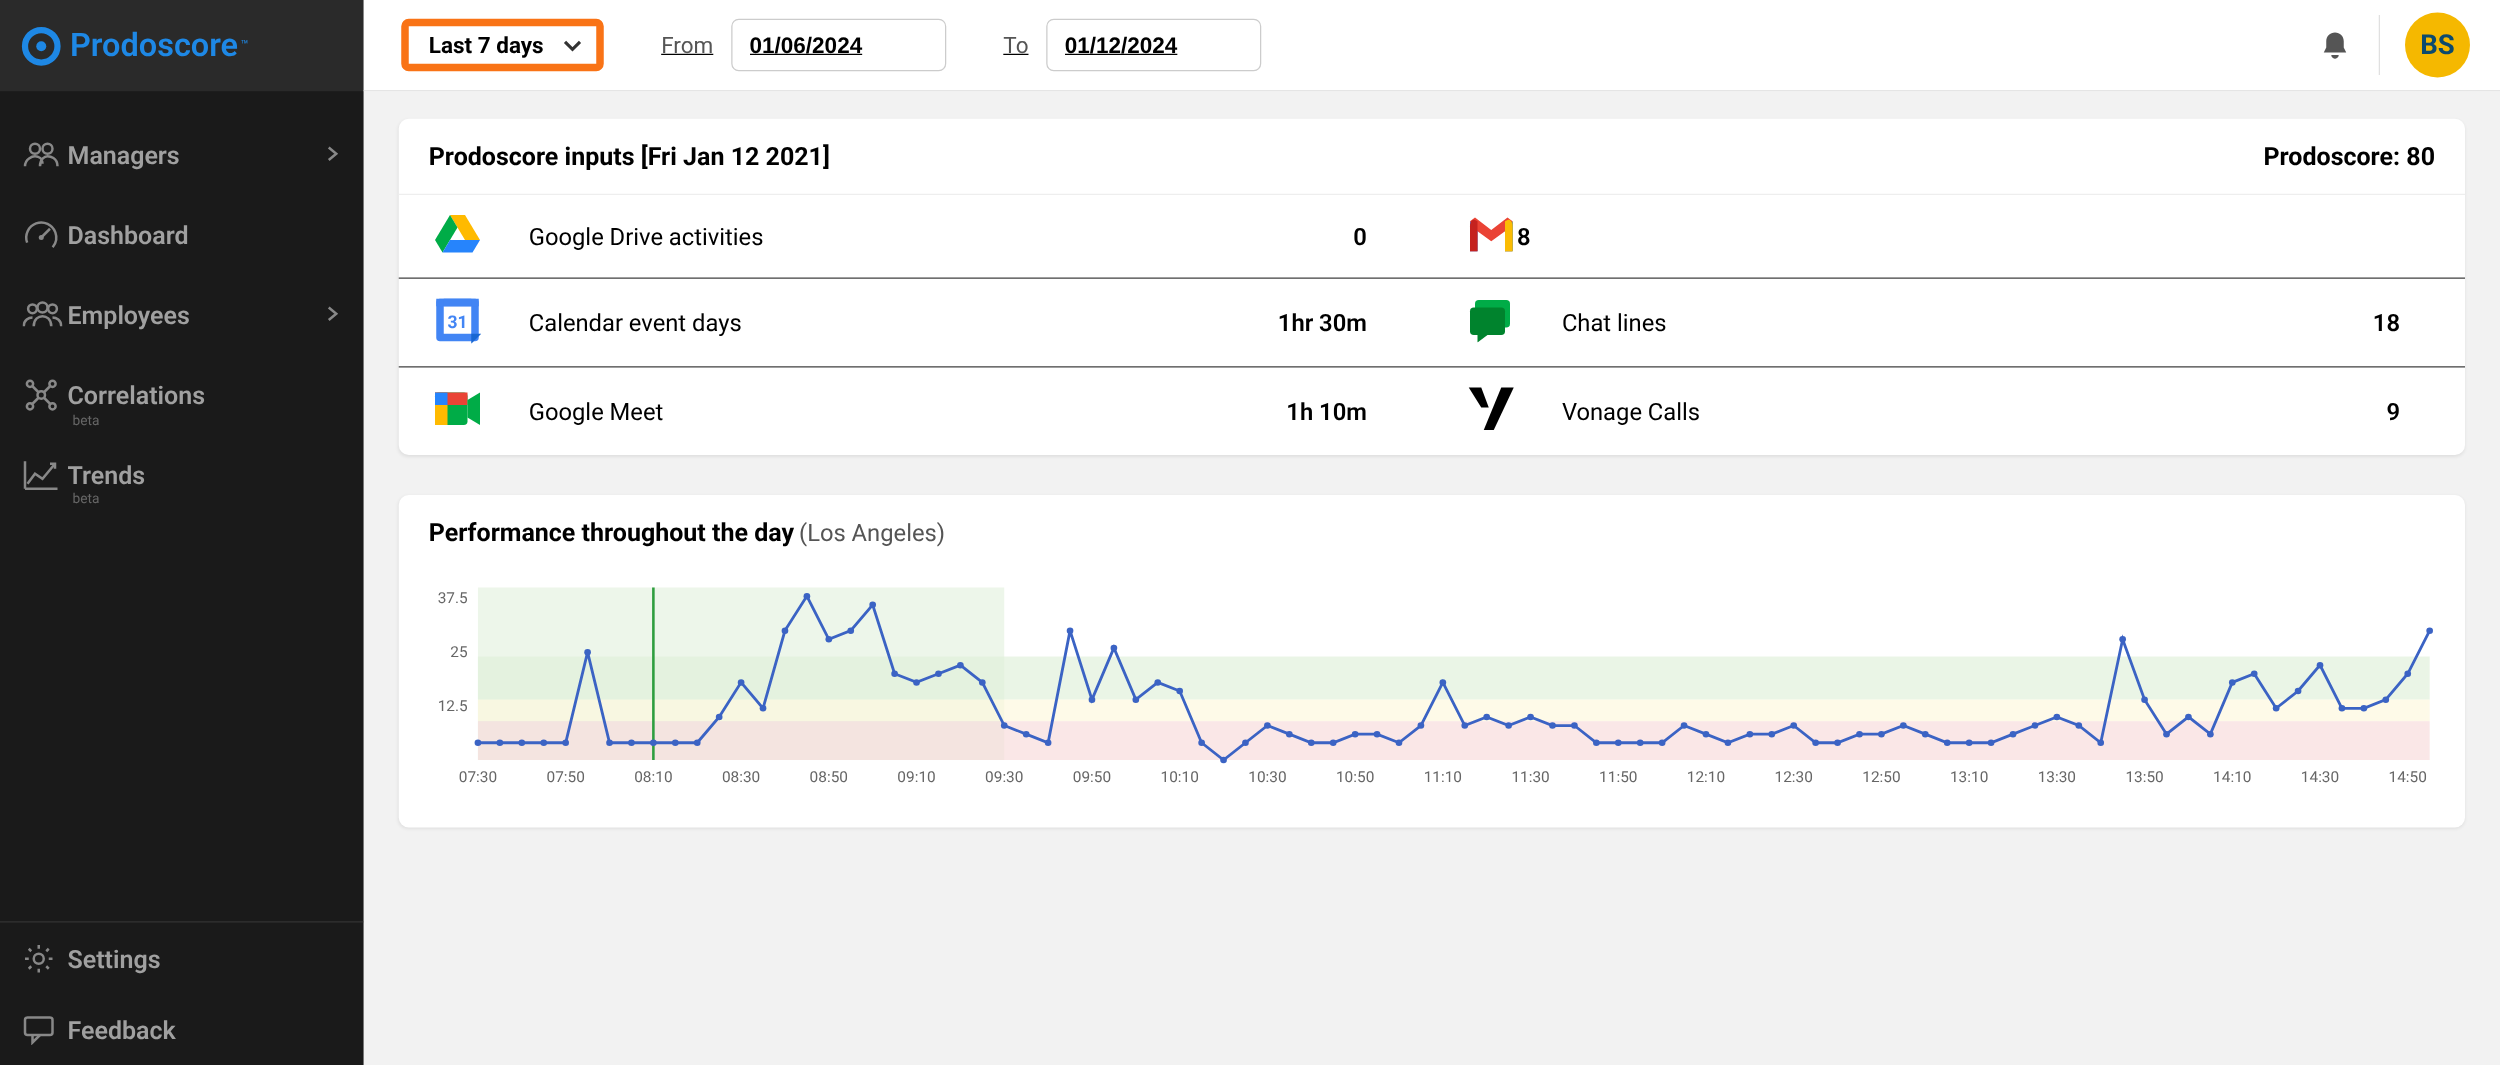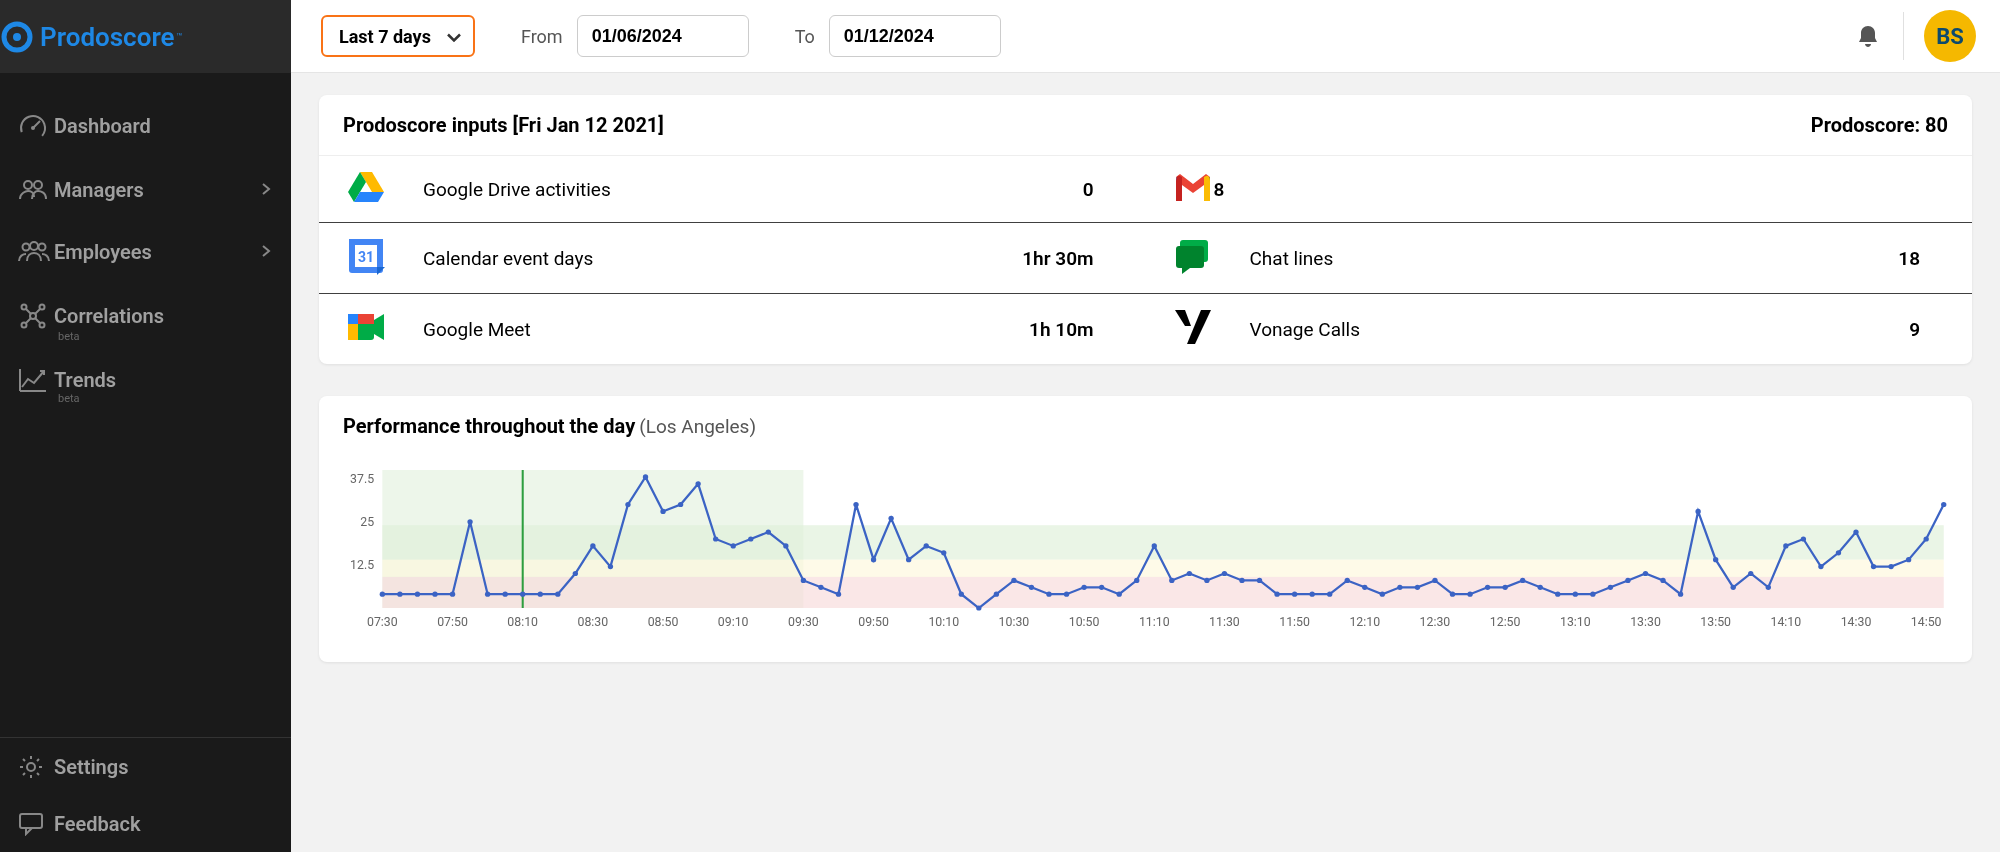--- a/index.html
+++ b/index.html
@@ -18,20 +18,21 @@
   background: #1a1a1a;
   color: #999;
   display: flex;
   flex-direction: column;
 }
 .logo-area {
   height: 73px;
   background: #2a2a2a;
   display: flex;
   align-items: center;
+  padding-left: 16px;
 }
 .logo-area svg { flex-shrink: 0; }
 .logo-text {
   color: #1e88e5;
   font-size: 26px;
   font-weight: 600;
   margin-left: 6px;
 }
 .logo-tm {
   color: #1e88e5;
@@ -77,38 +78,38 @@
 .topbar {
   height: 73px;
   background: #fff;
   border-bottom: 1px solid #e5e5e5;
   display: flex;
   align-items: center;
   padding: 0 24px 0 30px;
 }
 .range-select {
   height: 42px;
-  border: 2px solid #f97316;
+  border: 6px solid #f97316;
   border-radius: 6px;
   padding: 0 42px 0 16px;
   font-size: 18px;
   font-weight: 700;
   background: #fff;
   position: relative;
   cursor: pointer;
   display: flex;
   align-items: center;
 }
 .range-select .chev-down {
   position: absolute;
   right: 12px;
   top: 50%;
   transform: translateY(-50%);
 }
-.date-group { display: flex; align-items: center; margin-left: 46px; }
+.date-group { display: flex; align-items: center; margin-left: 46px; text-decoration: underline; }
 .date-group .lbl { font-size: 18px; color: #555; margin-right: 14px; }
 .date-input {
   height: 42px;
   width: 172px;
   border: 1px solid #ccc;
   border-radius: 6px;
   font-size: 18px;
   font-weight: 700;
   padding: 0 14px;
 }
@@ -208,40 +209,40 @@
         <circle cx="17" cy="17" r="13" fill="none" stroke="#1e88e5" stroke-width="5"></circle>
         <circle cx="17" cy="17" r="4" fill="#1e88e5"></circle>
         <path d="M17 4 L17 0 L28 0" fill="none" stroke="#1e88e5" stroke-width="4" stroke-linecap="round" opacity="0"></path>
       </svg>
       <span class="logo-text">Prodoscore</span>
         <span class="logo-tm">™</span>
     </div>
     <div class="nav" id="nav">
         <div class="nav-item">
           <span class="nicon">
+            <svg width="30" height="26" viewBox="0 0 30 26">
+              <circle cx="10" cy="8" r="4" fill="none" stroke="#888" stroke-width="2"></circle>
+              <circle cx="20" cy="8" r="4" fill="none" stroke="#888" stroke-width="2"></circle>
+              <path d="M2 22 C2 16 8 14 10 14 C12 14 16 15 16 20 M14 22 C14 16 18 14 20 14 C22 14 28 15 28 22" fill="none" stroke="#888" stroke-width="2"></path>
+            </svg>
+          </span>
+          <span class="label">Managers</span>
+          <span class="chev"><svg width="10" height="14" viewBox="0 0 10 14">
+              <path d="M2 2 L8 7 L2 12" fill="none" stroke="#888" stroke-width="2"></path>
+            </svg></span>
+        </div>
+        <div class="nav-item">
+          <span class="nicon">
             <svg width="30" height="30" viewBox="0 0 30 30">
               <circle cx="15" cy="17" r="12" fill="none" stroke="#888" stroke-width="2" stroke-dasharray="50 30" transform="rotate(-200 15 17)"></circle>
               <line x1="15" y1="17" x2="22" y2="10" stroke="#888" stroke-width="2"></line>
               <circle cx="15" cy="17" r="2" fill="#888"></circle>
             </svg>
           </span>
           <span class="label">Dashboard</span>
-        </div>
-        <div class="nav-item">
-          <span class="nicon">
-            <svg width="30" height="26" viewBox="0 0 30 26">
-              <circle cx="10" cy="8" r="4" fill="none" stroke="#888" stroke-width="2"></circle>
-              <circle cx="20" cy="8" r="4" fill="none" stroke="#888" stroke-width="2"></circle>
-              <path d="M2 22 C2 16 8 14 10 14 C12 14 16 15 16 20 M14 22 C14 16 18 14 20 14 C22 14 28 15 28 22" fill="none" stroke="#888" stroke-width="2"></path>
-            </svg>
-          </span>
-          <span class="label">Managers</span>
-          <span class="chev"><svg width="10" height="14" viewBox="0 0 10 14">
-              <path d="M2 2 L8 7 L2 12" fill="none" stroke="#888" stroke-width="2"></path>
-            </svg></span>
         </div>
         <div class="nav-item">
           <span class="nicon">
             <svg width="32" height="26" viewBox="0 0 32 26">
               <circle cx="8" cy="8" r="3.5" fill="none" stroke="#888" stroke-width="2"></circle>
               <circle cx="16" cy="7" r="4" fill="none" stroke="#888" stroke-width="2"></circle>
               <circle cx="24" cy="8" r="3.5" fill="none" stroke="#888" stroke-width="2"></circle>
               <path d="M1 22 C1 17 5 15 8 15 M9 22 C9 16 13 14 16 14 C19 14 23 16 23 22 M24 15 C27 15 31 17 31 22" fill="none" stroke="#888" stroke-width="2"></path>
             </svg>
           </span>

